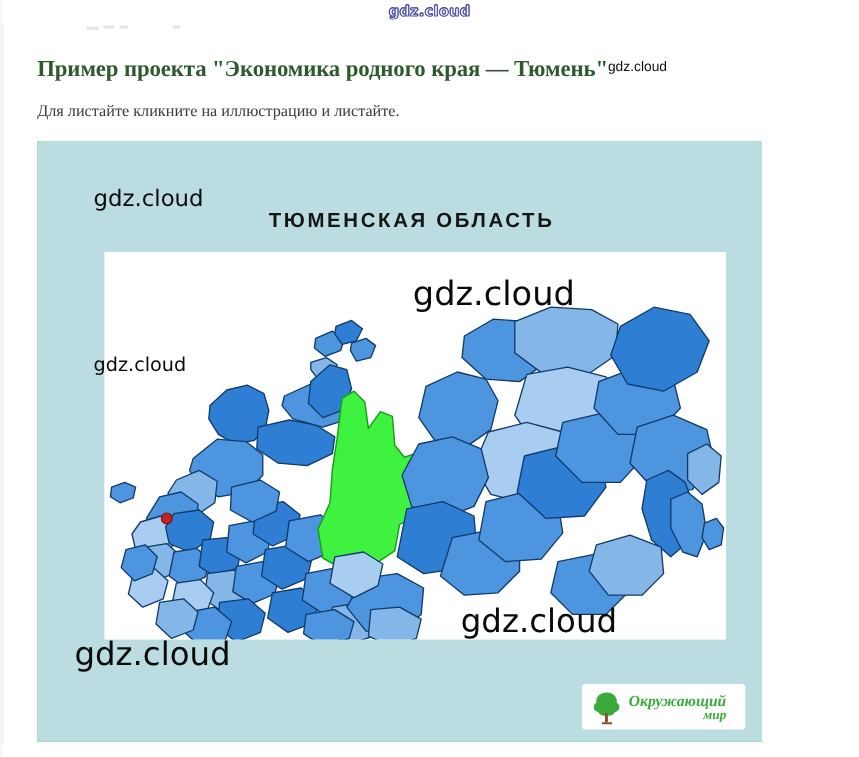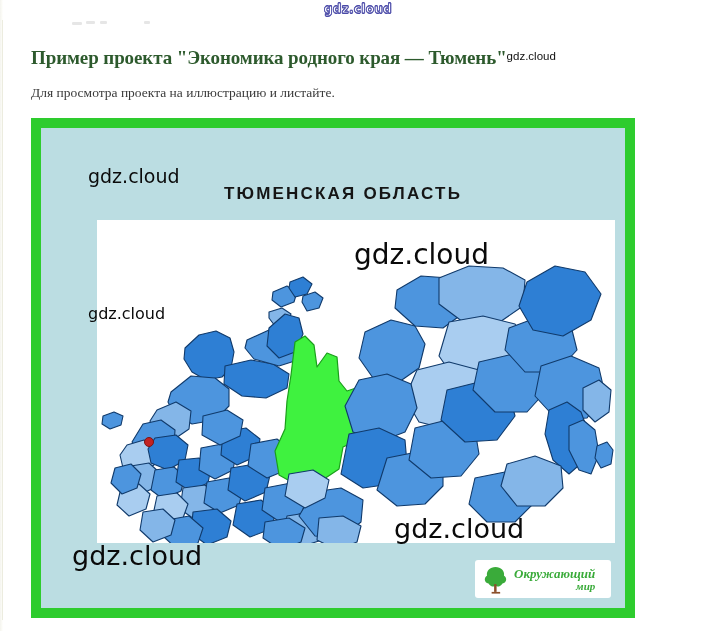--- a/index.html
+++ b/index.html
@@ -104,21 +104,20 @@
 
   
   .illustration-frame {
     position: absolute;
     left: 31px;
     top: 118px;
     width: 604px;
     height: 500px;
     background: #2ecc2e;
     box-sizing: border-box;
-    padding: 10px;
   }
   .illustration-inner {
     position: relative;
     width: 100%;
     height: 100%;
     background: #bbdde2;
     overflow: hidden;
   }
 
   
@@ -198,21 +197,21 @@
 <div class="ghost-artifacts">
   <span class="ga1"></span>
     <span class="ga2"></span>
     <span class="ga3"></span>
     <span class="ga4"></span>
 </div>
 
 <div class="doc-title">
   <span>Пример проекта "Экономика родного края — Тюмень"</span><span class="inline-watermark">gdz.cloud</span>
 </div>
-<div class="doc-subtitle">Для просмотра проекта на иллюстрацию и листайте.</div>
+<div class="doc-subtitle">Для листайте кликните на иллюстрацию и листайте.</div>
 
 <div class="illustration-frame">
   <div class="illustration-inner">
 
     <div class="slide-heading">ТЮМЕНСКАЯ  ОБЛАСТЬ</div>
 
     <div class="map-panel">
       <svg class="map-svg" viewBox="0 0 518 323" preserveAspectRatio="none">
         <g stroke="#103a6b" stroke-width="1.1" stroke-linejoin="round">
 

